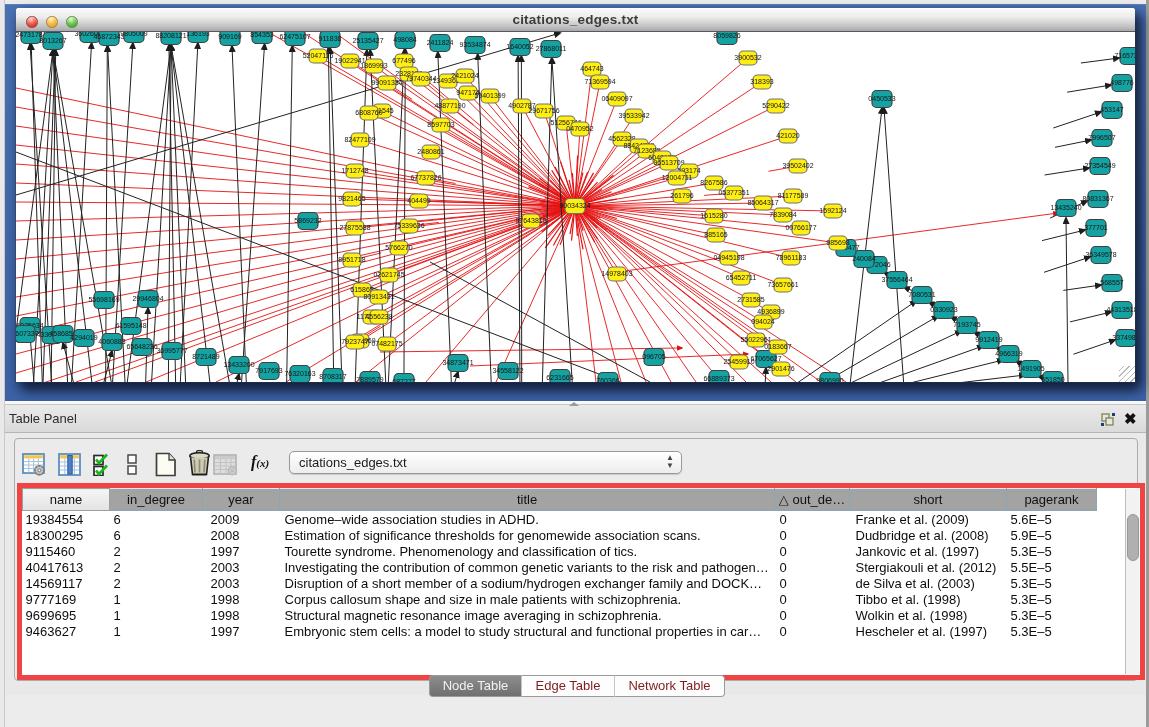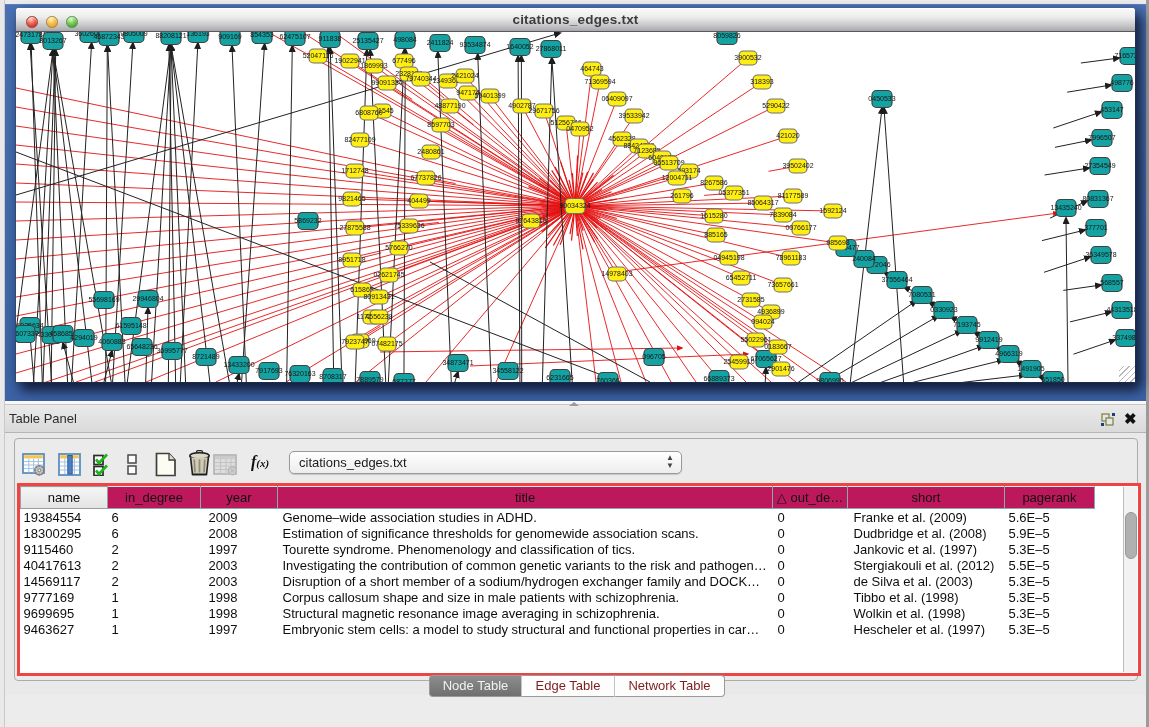--- a/index.html
+++ b/index.html
@@ -31,23 +31,23 @@
 #floatico{position:absolute;left:1101px;top:8px;width:14px;height:13px}
 #closeico{position:absolute;left:1124px;top:5px;font-size:15px;font-weight:700;color:#111}
 #tbox{position:absolute;left:14px;top:37px;width:1122px;height:241px;border:1px solid #ababab;border-radius:4px;background:#ebebeb}
 
 #tools{position:absolute;left:0;top:10px;height:28px;width:280px}
 .ic{position:absolute}
 #combo{position:absolute;left:274px;top:12px;width:391px;height:21px;border:1px solid #9a9a9a;border-radius:5px;background:linear-gradient(180deg,#ffffff,#ededed);box-shadow:0 1px 1px rgba(0,0,0,.15)}
 #combo span{position:absolute;left:9px;top:3px;font-size:13px;color:#1b1b1b}
 #combo .arr{position:absolute;right:7px;top:2px;font-size:8px;color:#444;line-height:8px;text-align:center}
 
-#tbl{position:absolute;left:2px;top:44px;width:1118px;height:187px;background:#fff;border:3px solid #ef4444;border-radius:0}
+#tbl{position:absolute;left:2px;top:44px;width:1118px;height:187px;background:#fff;border:5px solid #ef4444;border-radius:0}
 table{border-collapse:collapse;table-layout:fixed;width:1107px;font-size:13px}
-th{height:21px;background:#be185d;border:1px solid #89a6b2;border-top:1px solid #d5ecf5;font-weight:400;color:#111;padding:0;font-size:13px}
+th{height:21px;background:#a3a3a3;border:1px solid #89a6b2;border-top:1px solid #d5ecf5;font-weight:400;color:#111;padding:0;font-size:13px}
 th.first{background:linear-gradient(180deg,#f5f5f5,#e3e3e3);border:1px solid #9e9e9e}
 td{height:16px;padding:0 2px;color:#0d0d0d;white-space:nowrap;overflow:hidden}
 td.c0{padding-left:3px}
 td.c1{padding-left:4px}
 td.c2{padding-left:8px}
 td.c3{padding-left:5px}
 td.c4{padding-left:5px}
 td.c5{padding-left:6px}
 td.c6{padding-left:4px}
 #vscroll{position:absolute;right:1px;top:1px;width:13px;height:185px;background:#f2f2f2;border-left:1px solid #bdbdbd}

